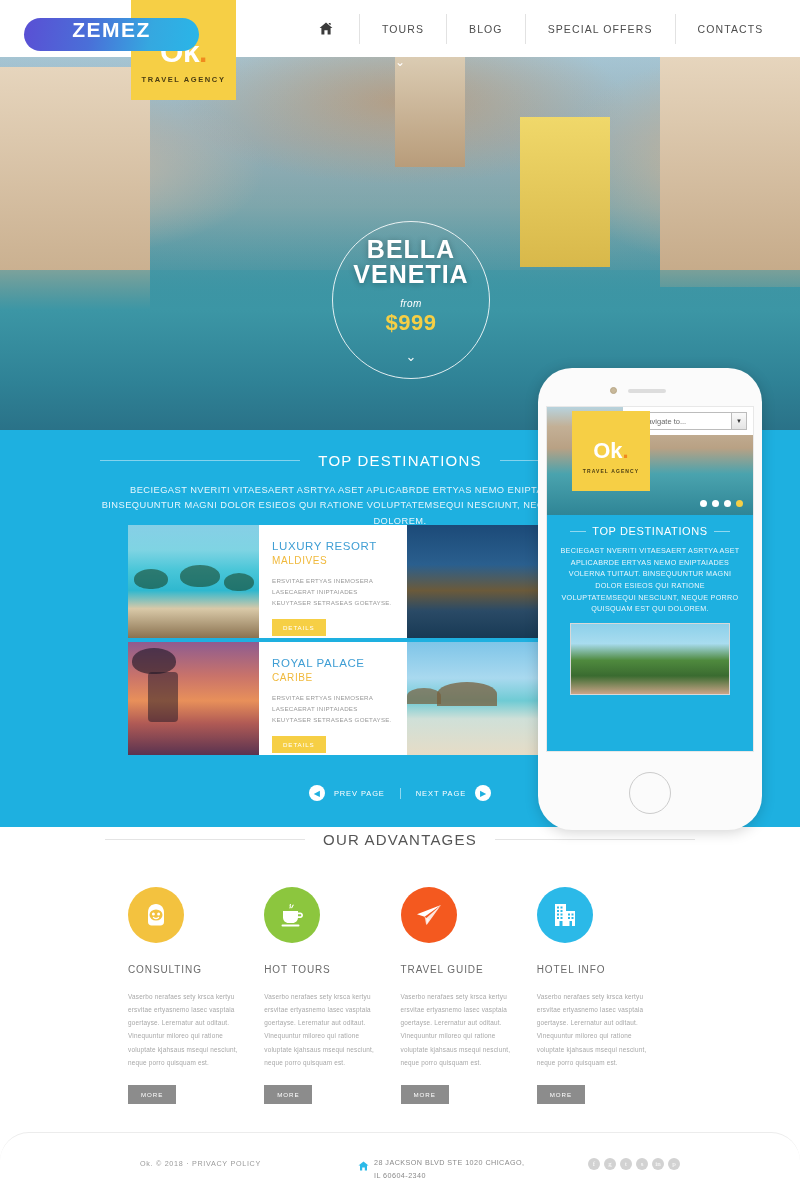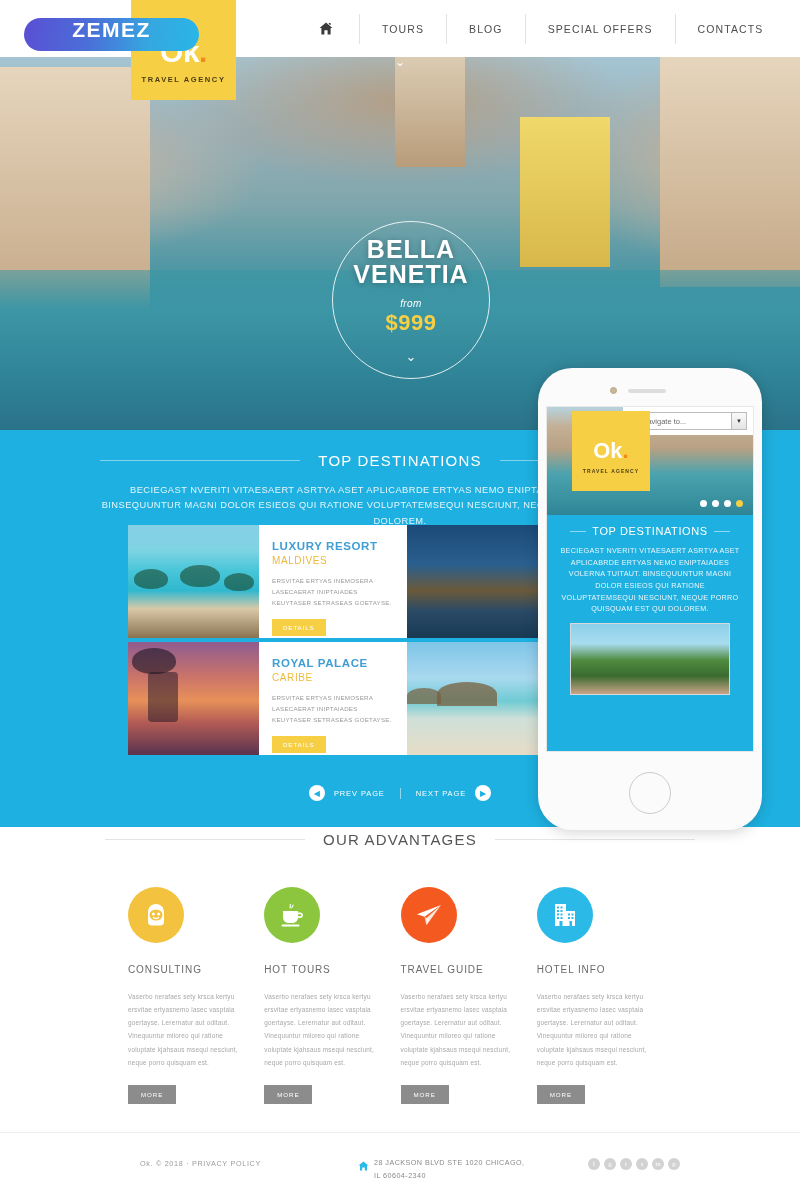--- a/index.html
+++ b/index.html
@@ -72,21 +72,21 @@
   .dest-desc {
     margin:14px auto 0; width:620px; text-align:center; color:#e6f6fd;
     font-size:9.3px; line-height:1.65; letter-spacing:0.45px;
   }
   .dest-grid {
     position:absolute; left:128px; top:95px; width:410px;
     display:grid; grid-template-columns:131px 148px 131px; grid-template-rows:113px 113px; gap:4px 0;
   }
   .cell { overflow:hidden; position:relative; }
   .cell.white { background:#fff; padding:14px 12px 0 13px; }
-  .c-title { font-size:11.5px; color:#3f9ed4; letter-spacing:0.6px; line-height:1.35;font-weight:bold; }
+  .c-title { font-size:11.5px; color:#3f9ed4; letter-spacing:0.6px; line-height:1.35; }
   .c-sub { font-size:10px; color:#f0b93c; letter-spacing:0.6px; }
   .c-text { font-size:6.2px; color:#9a9a9a; line-height:1.85; margin-top:9px; letter-spacing:0.25px; }
   .c-btn {
     display:inline-block; margin-top:10px; background:#f6cf45; color:#fff;
     font-size:6.2px; letter-spacing:0.9px; padding:5px 11px;
   }
   .img-maldives { background:linear-gradient(180deg,#86cfe6 0%,#7fd4e3 22%,#49c6d8 40%,#2fb8cf 58%,#d9c9a8 74%,#8a7250 100%); }
   .img-bridge  { background:linear-gradient(180deg,#1c4a78 0%,#2a5f8e 35%,#6b5a3a 58%,#2a4a66 76%,#183a55 100%); }
   .img-sunset  { background:linear-gradient(180deg,#8e5c90 0%,#c9736a 30%,#e8905a 52%,#b05a55 72%,#5a3350 100%); }
   .img-beach   { background:linear-gradient(180deg,#7fc5e8 0%,#a9d9ef 32%,#6fcbd4 52%,#cfe0d8 68%,#e6dcc6 100%); }
@@ -151,21 +151,21 @@
   .adv-ico svg { display:block; }
   .ic-y { background:#f3c23f; } .ic-g { background:#8cc63e; }
   .ic-o { background:#f4591f; } .ic-b { background:#2bb9e8; }
   .adv-ttl { margin-top:21px; font-size:10px; color:#6a6a6a; letter-spacing:0.9px; }
   .adv-txt { margin-top:15px; font-size:6.4px; color:#a8a8a8; line-height:2.05; width:115px; letter-spacing:0.2px; }
   .adv-btn { display:inline-block; margin-top:16px; background:#8c8c8c; color:#fff; font-size:6.2px;
     letter-spacing:0.9px; padding:6px 13px; }
 
   
   .footer { position:absolute; top:1132px; left:0; width:800px; height:68px; background:#fff;
-    border-top:1px solid #ececec; }
+    border-top:1px solid #ececec;border-radius:29px; }
   .ft-left { position:absolute; left:140px; top:26px; font-size:7.2px; color:#9a9a9a; letter-spacing:0.7px; }
   .ft-mid { position:absolute; left:358px; top:24px; display:flex; gap:5px; }
   .ft-mid .addr { font-size:7.2px; color:#8a8a8a; line-height:1.75; letter-spacing:0.45px; }
   .ft-social { position:absolute; right:120px; top:25px; display:flex; gap:4px; }
   .ft-social i { width:12px; height:12px; border-radius:50%; background:#d2d2d2; color:#fff;
     display:flex; align-items:center; justify-content:center; font-size:7px; font-style:normal;
     font-family:"Liberation Serif", serif; }
 </style>
 </head>
 <body>

